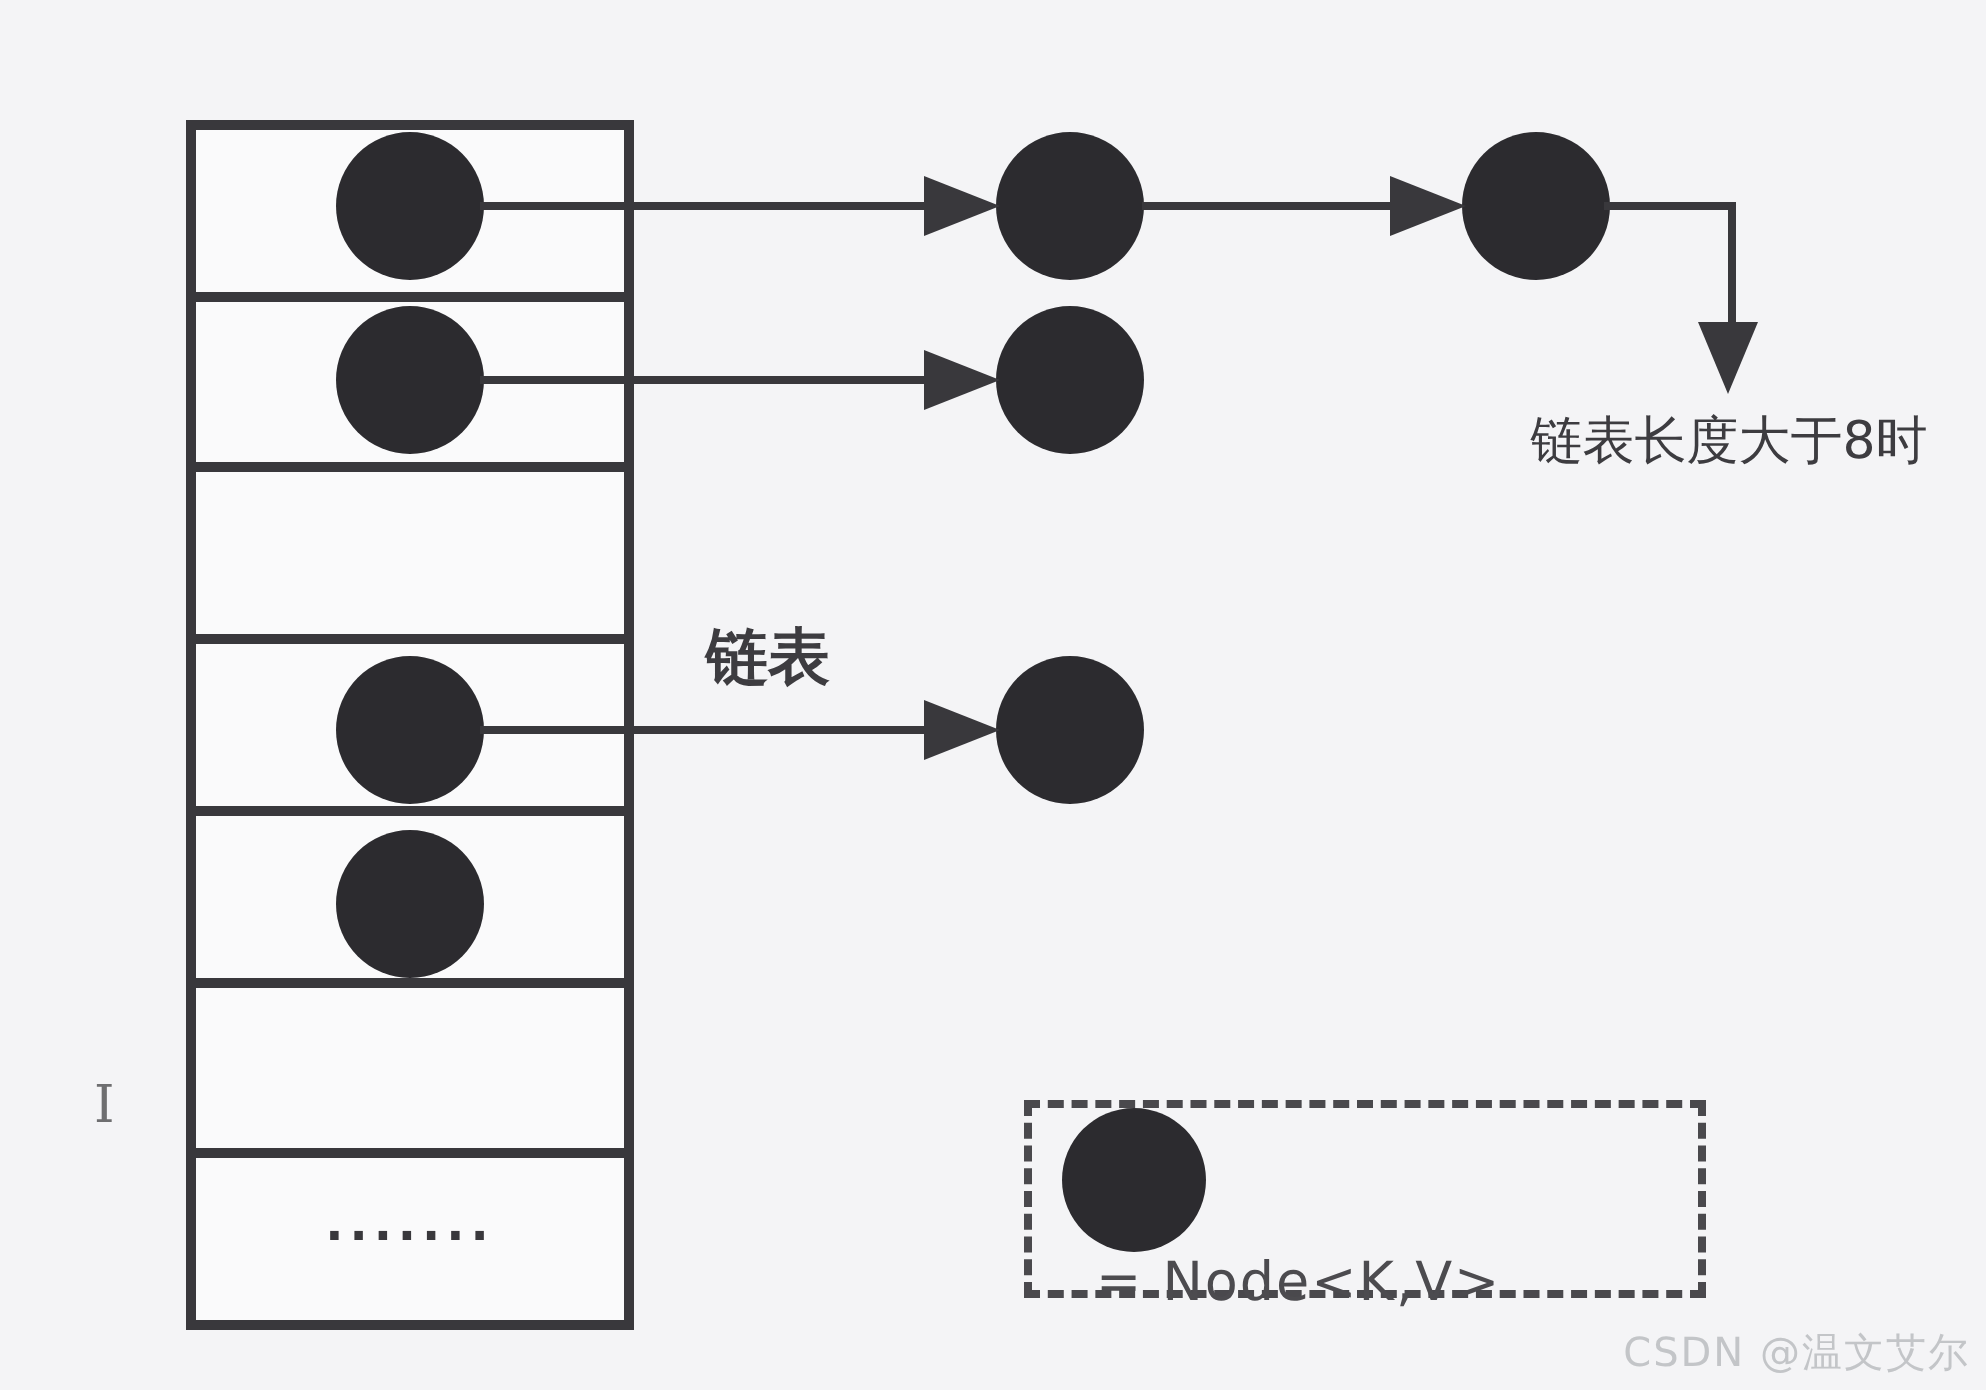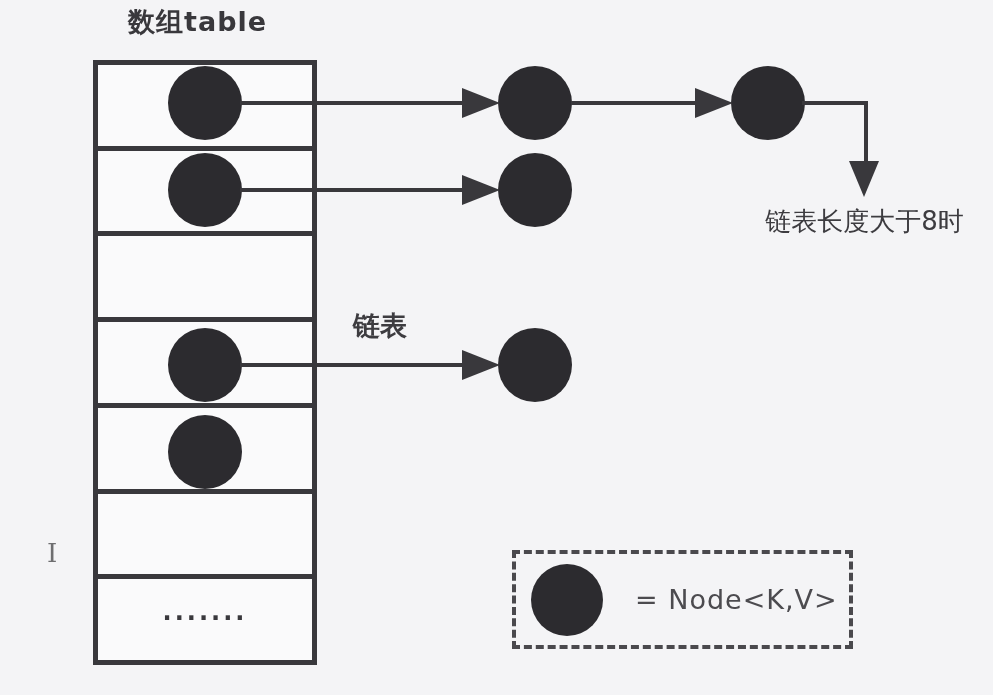--- a/index.html
+++ b/index.html
@@ -39,31 +39,31 @@
     border-top:15px solid transparent; border-bottom:15px solid transparent;
     border-left:38px solid #39383c;
   }
   .head-down {
     position:absolute; width:0; height:0;
     border-left:15px solid transparent; border-right:15px solid transparent;
     border-top:36px solid #39383c;
   }
   .label-linkedlist {
     position:absolute; left:353px; top:308px;
-    font-size:27px; font-weight:bold; color:#3d3c40;
+    font-size:31px; font-weight:bold; color:#3d3c40;
   }
   .treeify-note {
     position:absolute; left:742px; top:203px; width:245px;
     text-align:center; font-size:26px; font-weight:normal;
     line-height:37px; color:#3d3c40;
   }
   
   .legend {
     position:absolute; left:512px; top:550px; width:333px; height:91px;
-    border:4px dashed #4a494d; display:flex; align-items:center;
+    border:4px dashed #4a494d; display:flex; flex-direction:column;
   }
   .legend-circle {
     width:72px; height:72px; border-radius:50%;
     background:#2c2b2f; margin-left:15px; flex:0 0 auto;
   }
   .legend-text {
     margin-left:32px; font-size:27px; letter-spacing:1px; color:#4c4b4f;
   }
   .watermark {
     position:absolute; right:8px; bottom:5px;
@@ -73,21 +73,20 @@
     position:absolute; left:47px; top:538px;
     font-family:"DejaVu Serif","Liberation Serif",serif;
     font-size:26px; color:#6e6e70;
   }
 </style>
 </head>
 <body>
 
 <div class="canvas">
 
-  <div class="title">数组table</div>
 
   <div class="array">
     <div class="cell"></div>
     <div class="cell"></div>
     <div class="cell"></div>
     <div class="cell"></div>
     <div class="cell"></div>
     <div class="cell"></div>
     <div class="cell"></div>
   </div>
@@ -123,14 +122,15 @@
   <div class="treeify-note">
     <div>链表长度大于8时</div>
   </div>
 
   <div class="legend">
     <div class="legend-circle"></div>
     <div class="legend-text">= Node&lt;K,V&gt;</div>
   </div>
 
   <div class="cursor-artifact">I</div>
+  <div class="watermark">CSDN @温文艾尔</div>
 
 </div>
 
 </body></html>

